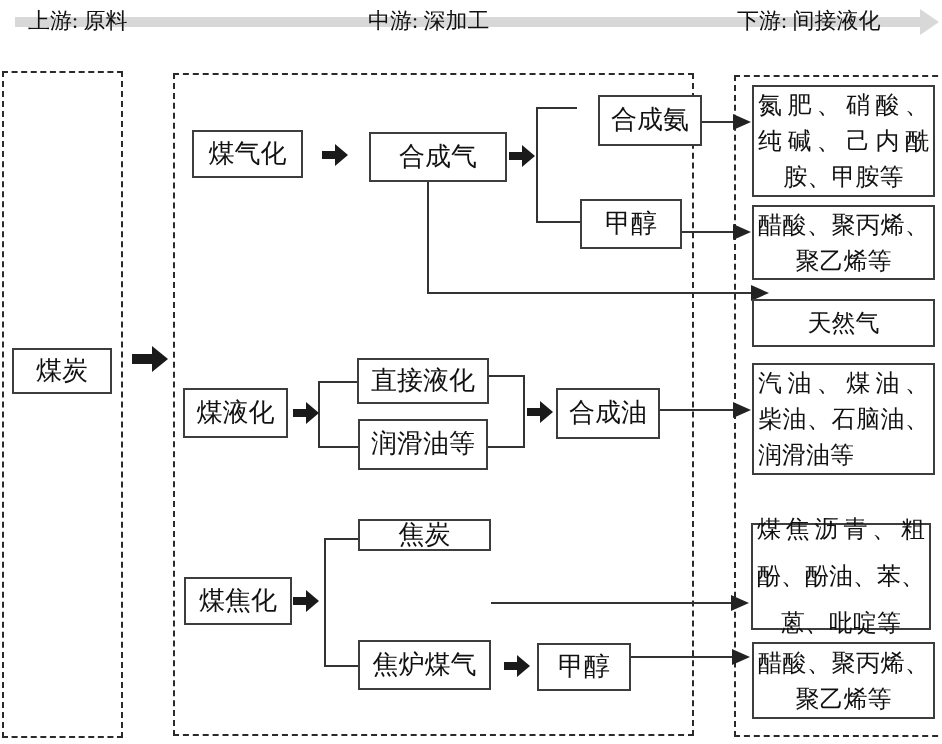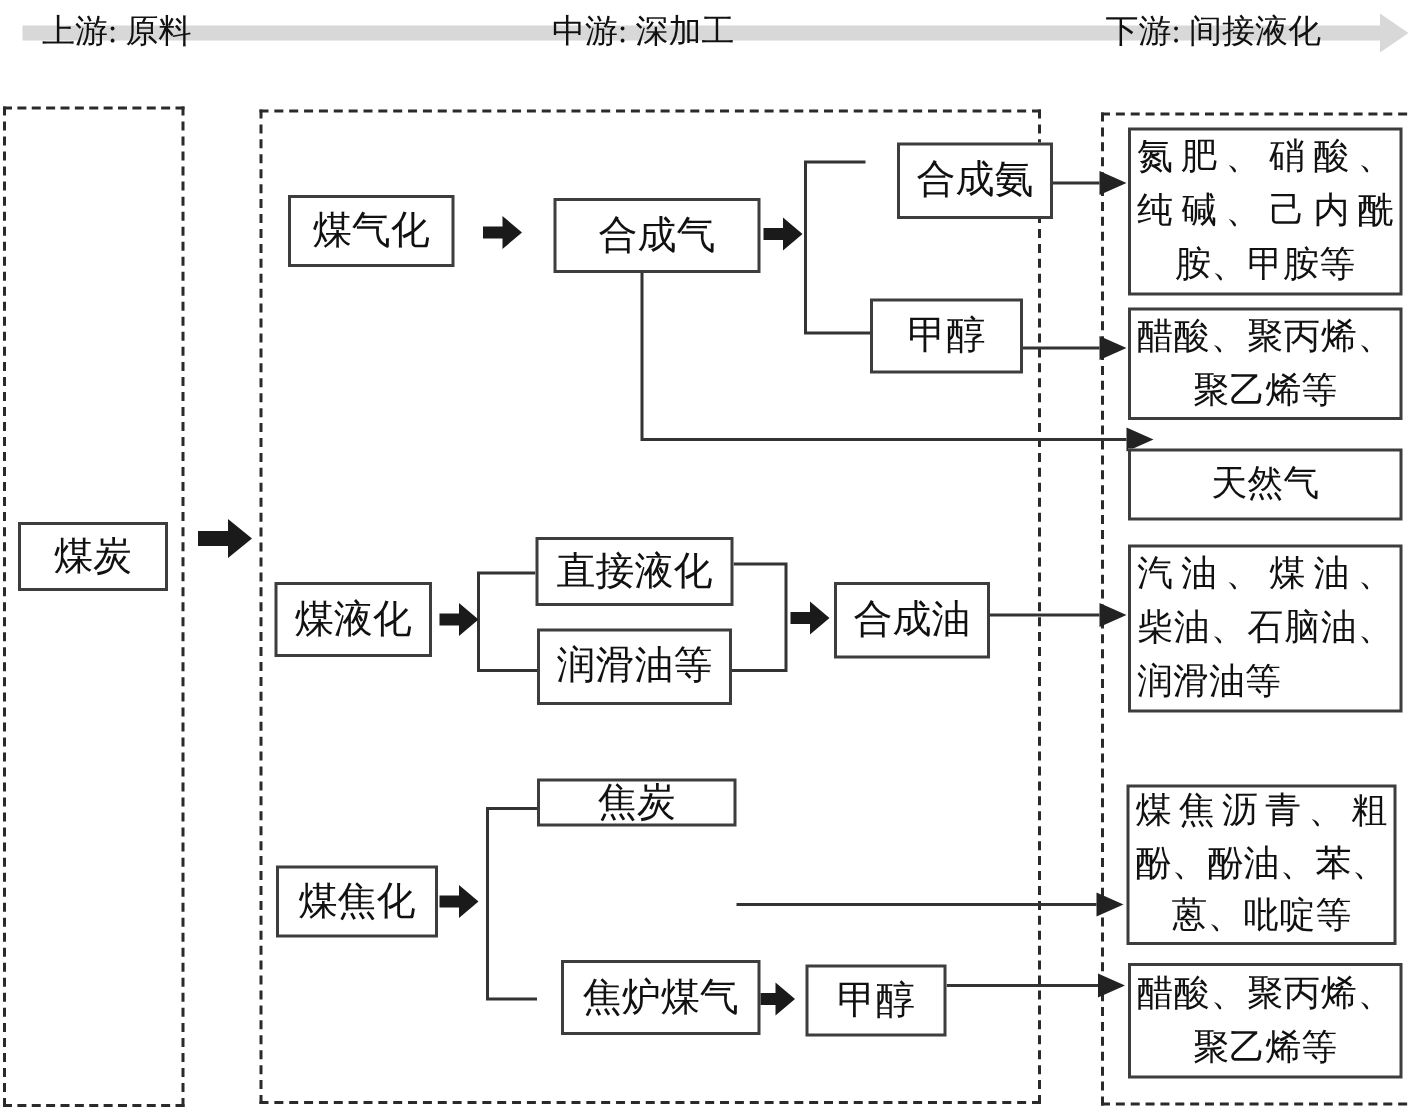--- a/index.html
+++ b/index.html
@@ -39,21 +39,21 @@
   }
   .pbox {
     position:absolute; z-index:3; background:#fff;
     border:2px solid #3d3d3d; color:#111;
     display:flex; flex-direction:column; justify-content:center;
     font-size:24px; line-height:36px; padding:0 4px;
   }
   .pbox .tline { width:100%; text-align:justify; text-align-last:justify; text-justify:inter-character; }
   .pbox .tline:last-child { text-align:center; text-align-last:center; }
   .pbox.last-left .tline:last-child { text-align:left; text-align-last:left; }
-  .pbox.tight { line-height:35px; }
+  .pbox.tight { line-height:35px;gap:12px; }
 </style>
 </head>
 <body>
 
 <div class="stage">
 
   <div class="banner-bar"></div>
   <div class="banner-head"></div>
   <div class="banner-label bl-up">上游: 原料</div>
   <div class="banner-label bl-mid">中游: 深加工</div>
@@ -104,21 +104,21 @@
   <div class="box" style="left:598px;top:95px;width:104px;height:51px;">合成氨</div>
   <div class="box" style="left:580px;top:199px;width:102px;height:50px;">甲醇</div>
 
   <div class="box" style="left:183px;top:388px;width:105px;height:50px;">煤液化</div>
   <div class="box" style="left:357px;top:358px;width:132px;height:46px;">直接液化</div>
   <div class="box" style="left:358px;top:419px;width:130px;height:51px;">润滑油等</div>
   <div class="box" style="left:556px;top:388px;width:104px;height:51px;">合成油</div>
 
   <div class="box" style="left:184px;top:577px;width:108px;height:48px;">煤焦化</div>
   <div class="box" style="left:358px;top:519px;width:133px;height:32px;">焦炭</div>
-  <div class="box" style="left:358px;top:640px;width:133px;height:50px;margin-left:16px;">焦炉煤气</div>
+  <div class="box" style="left:358px;top:640px;width:133px;height:50px;">焦炉煤气</div>
   <div class="box" style="left:537px;top:643px;width:94px;height:48px;">甲醇</div>
 
   <div class="pbox" style="left:752px;top:85px;width:183px;height:112px;">
       <div class="tline">氮肥、硝酸、</div>
       <div class="tline">纯碱、己内酰</div>
       <div class="tline">胺、甲胺等</div>
     </div>
   <div class="pbox" style="left:752px;top:205px;width:183px;height:75px;">
       <div class="tline">醋酸、聚丙烯、</div>
       <div class="tline">聚乙烯等</div>

